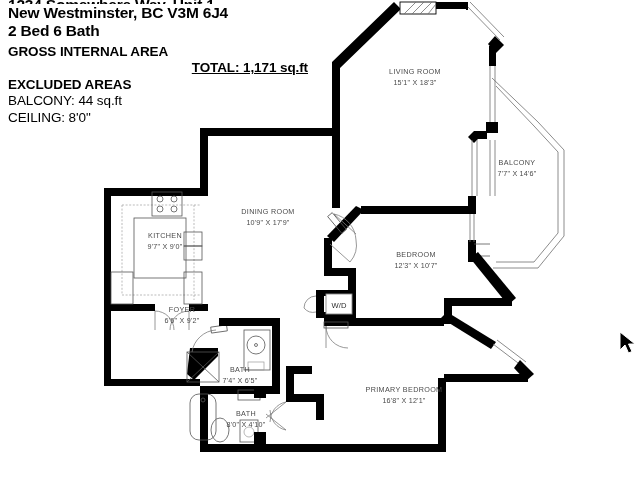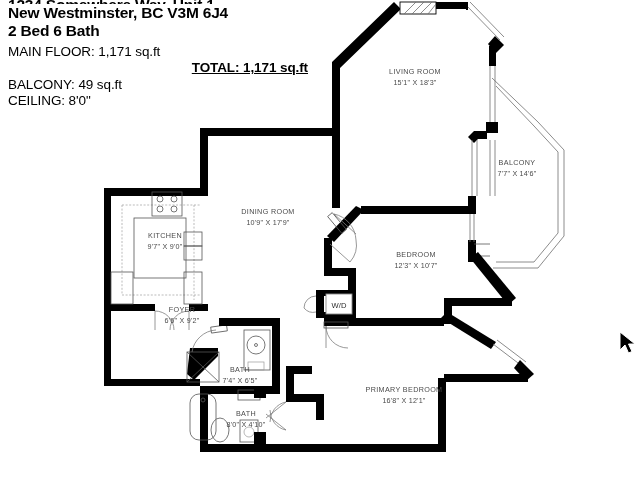--- a/index.html
+++ b/index.html
@@ -96,23 +96,24 @@
 <body>
 
 <div id="root">
 
   <div class="title-block">
     <div class="addr-line clipped">1234 Somewhere Way, Unit 1</div>
     <div class="addr-line">New Westminster, BC V3M 6J4</div>
     <div class="addr-line">2 Bed 6 Bath</div>
 
     <div class="legend">
-      <div>MAIN FLOOR: 1,171 sq.ft</div>
+      <div class="b">GROSS INTERNAL AREA</div>
       <div class="bu">TOTAL: 1,171 sq.ft</div>
-      <div>BALCONY: 49 sq.ft</div>
+      <div class="b">EXCLUDED AREAS</div>
+      <div>BALCONY: 44 sq.ft</div>
       <div>CEILING: 8'0"</div>
     </div>
   </div>
 
   <svg id="plan" width="640" height="480" viewBox="0 0 640 480">
 
     <g>
       <path class="thinline" d="M 488,78 L 534,122 L 560,150 L 560,236 L 534,268 L 489,268"></path>
       <path class="thinline" d="M 492,86 L 530,126 L 554,152 L 554,233 L 530,262 L 492,262"></path>
     </g>

